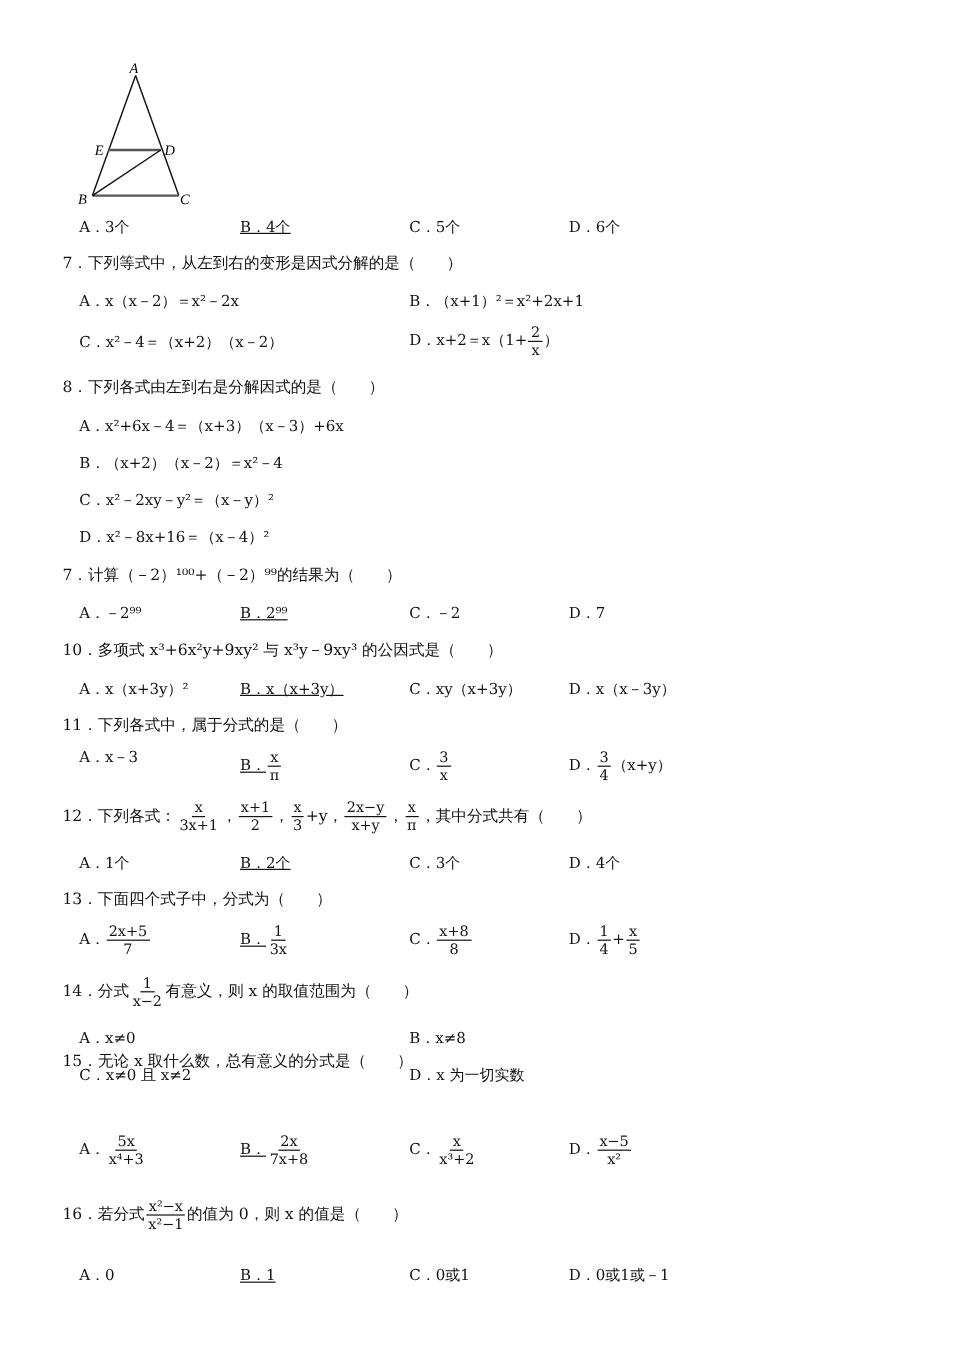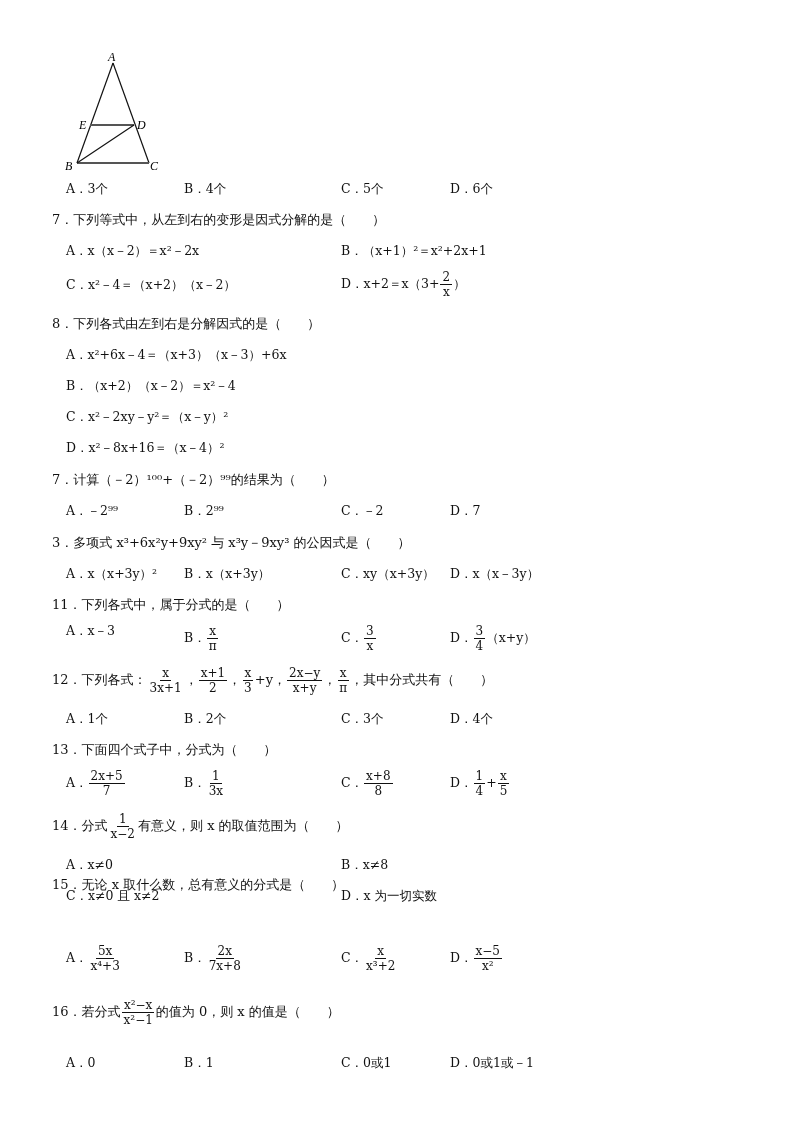--- a/index.html
+++ b/index.html
@@ -1,21 +1,21 @@
 <!DOCTYPE html>
 <html><head>
 <meta charset="utf-8">
 <style>
   html, body { margin:0; padding:0; background:#ffffff; }
   body { width:794px; height:1123px; position:relative; overflow:hidden;
          font-family:"DejaVu Serif","Liberation Serif",serif; color:#111; }
   .ln { position:absolute; font-size:13px; line-height:16px; white-space:nowrap; }
   .q  { left:52px; }
   .opt{ font-size:12.5px; }
-  .c0 { left:66px; } .c1 { left:184px; } .c2 { left:341px; } .c3 { left:450px; }
+  .c0 { left:66px; } .c1 { left:200px;text-decoration:underline; } .c2 { left:341px; } .c3 { left:474px; }
   .half { left:341px; }
   .frac { display:inline-flex; flex-direction:column; align-items:center; vertical-align:middle;
           font-size:12px; line-height:14px; margin:0 1px; }
   .frac .num { padding:0 2px; border-bottom:1px solid #111; }
   .frac .den { padding:0 2px; }
   svg.fig { position:absolute; left:60px; left:60px; top:48px; }
 </style>
 </head>
 <body>
 
@@ -35,39 +35,39 @@
 <div class="ln opt c0" style="top:181px">A．3个</div>
 <div class="ln opt c1" style="top:181px">B．4个</div>
 <div class="ln opt c2" style="top:181px">C．5个</div>
 <div class="ln opt c3" style="top:181px">D．6个</div>
 
 <div class="ln q" style="top:212px">7．下列等式中，从左到右的变形是因式分解的是（　　）</div>
 <div class="ln opt c0" style="top:243px">A．x（x－2）＝x²－2x</div>
 <div class="ln opt half" style="top:243px">B．（x+1）²＝x²+2x+1</div>
 <div class="ln opt c0" style="top:277px">C．x²－4＝（x+2）（x－2）</div>
 <div class="ln opt half" style="top:270px">
-  <span>D．x+2＝x（3+</span><span class="frac">
+  <span>D．x+2＝x（1+</span><span class="frac">
       <span class="num">2</span>
       <span class="den">x</span>
     </span><span>）</span>
 </div>
 
 <div class="ln q" style="top:316px">8．下列各式由左到右是分解因式的是（　　）</div>
 <div class="ln opt c0" style="top:347px">A．x²+6x－4＝（x+3）（x－3）+6x</div>
 <div class="ln opt c0" style="top:378px">B．（x+2）（x－2）＝x²－4</div>
 <div class="ln opt c0" style="top:409px">C．x²－2xy－y²＝（x－y）²</div>
 <div class="ln opt c0" style="top:440px">D．x²－8x+16＝（x－4）²</div>
 
 <div class="ln q" style="top:472px">7．计算（－2）¹⁰⁰+（－2）⁹⁹的结果为（　　）</div>
 <div class="ln opt c0" style="top:503px">A．－2⁹⁹</div>
 <div class="ln opt c1" style="top:503px">B．2⁹⁹</div>
 <div class="ln opt c2" style="top:503px">C．－2</div>
 <div class="ln opt c3" style="top:503px">D．7</div>
 
-<div class="ln q" style="top:535px">3．多项式 x³+6x²y+9xy² 与 x³y－9xy³ 的公因式是（　　）</div>
+<div class="ln q" style="top:535px">10．多项式 x³+6x²y+9xy² 与 x³y－9xy³ 的公因式是（　　）</div>
 <div class="ln opt c0" style="top:566px">A．x（x+3y）²</div>
 <div class="ln opt c1" style="top:566px">B．x（x+3y）</div>
 <div class="ln opt c2" style="top:566px">C．xy（x+3y）</div>
 <div class="ln opt c3" style="top:566px">D．x（x－3y）</div>
 
 <div class="ln q" style="top:597px">11．下列各式中，属于分式的是（　　）</div>
 <div class="ln opt c0" style="top:623px">A．x－3</div>
 <div class="ln opt c1" style="top:624px">
   <span>B．</span><span class="frac">
       <span class="num">x</span>

